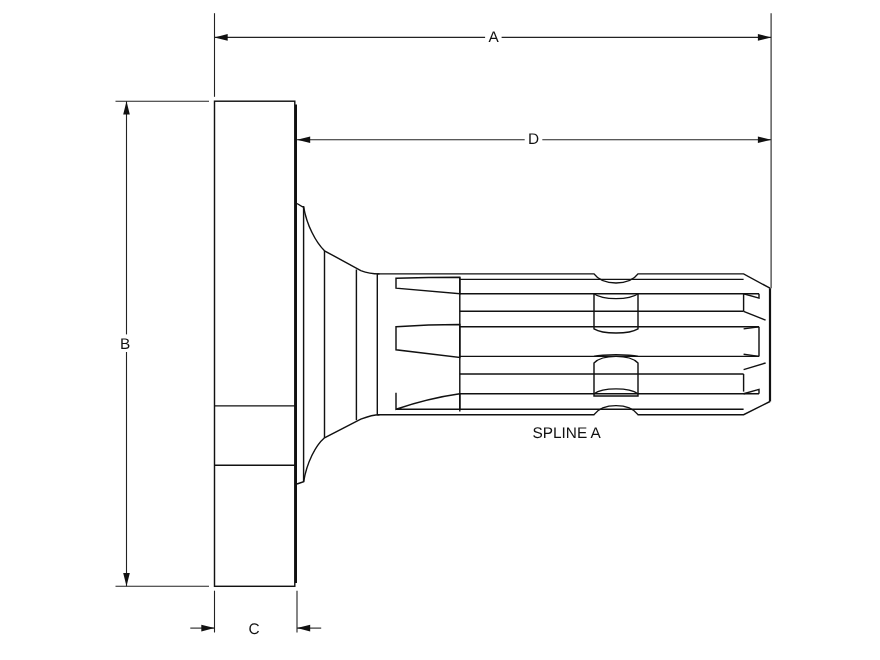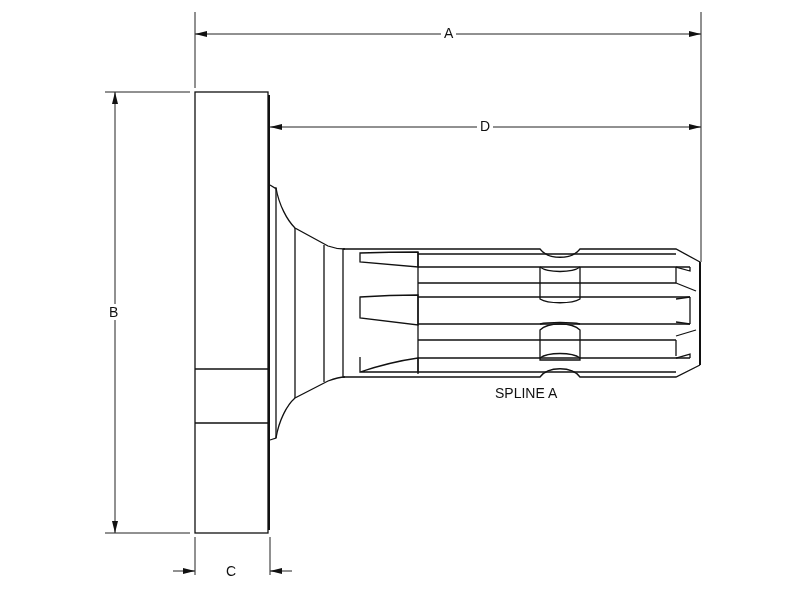--- a/index.html
+++ b/index.html
@@ -102,13 +102,13 @@
 
     <line class="part" x1="418" y1="252" x2="418" y2="374"></line>
   </g>
 
 </svg>
 
 <div class="lbl" style="left:441px; top:25px;">A</div>
 <div class="lbl" style="left:477px; top:118px;">D</div>
 <div class="lbl" style="left:106px; top:304px;">B</div>
 <div class="lbl" style="left:223px; top:563px;">C</div>
-<div class="lbl" style="left:492px; top:385px;">SPLINE A</div>
+<div class="lbl" style="left:481px; top:385px;">SPLINE A</div>
 
 </body></html>

